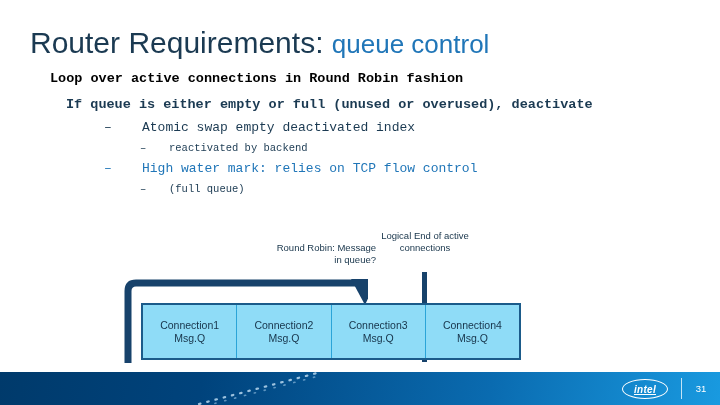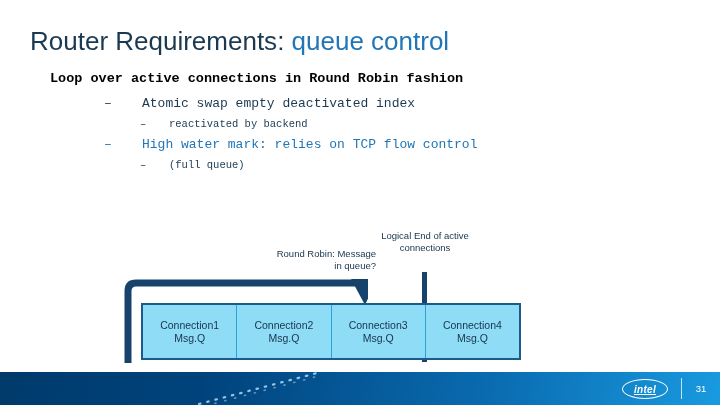--- a/index.html
+++ b/index.html
@@ -28,21 +28,21 @@
   
   #title-block {
     position: absolute;
     left: 30px;
     top: 26px;
     width: 660px;
     height: 36px;
     white-space: nowrap;
   }
   .title-main {
-    font-size: 26px;
+    font-size: 30px;
     font-weight: 400;
     color: #1b3a52;
     letter-spacing: 0px;
   }
   .title-accent {
     font-size: 26px;
     font-weight: 400;
     color: #2076b8;
   }
 
@@ -105,21 +105,21 @@
   .lvl4 .txt { display: inline-block; margin-left: 27px; }
 
   .dg-label {
     position: absolute;
     font-size: 9.5px;
     line-height: 12px;
     color: #17344a;
   }
   #label-round-robin {
     left: 272px;
-    top: 248px;
+    top: 242px;
     width: 104px;
     text-align: right;
   }
   #label-logical-end {
     left: 378px;
     top: 230px;
     width: 94px;
     text-align: center;
   }
 
@@ -232,20 +232,21 @@
 <div id="slide">
 
   <div id="title-block">
     <span class="title-main">Router Requirements</span><span class="title-main">: </span><span class="title-accent">queue control</span>
   </div>
 
   <div id="body-block">
 
     <p class="lvl1">Loop over active connections in Round Robin fashion</p>
 
+    <p class="lvl2">If queue is either empty or full (unused or overused), deactivate</p>
 
     <p class="lvl3">
       <span class="dash">–</span>
       <span class="txt">Atomic swap empty deactivated index</span>
     </p>
 
     <p class="lvl4">
       <span class="dash">–</span>
       <span class="txt">reactivated by backend</span>
     </p>

